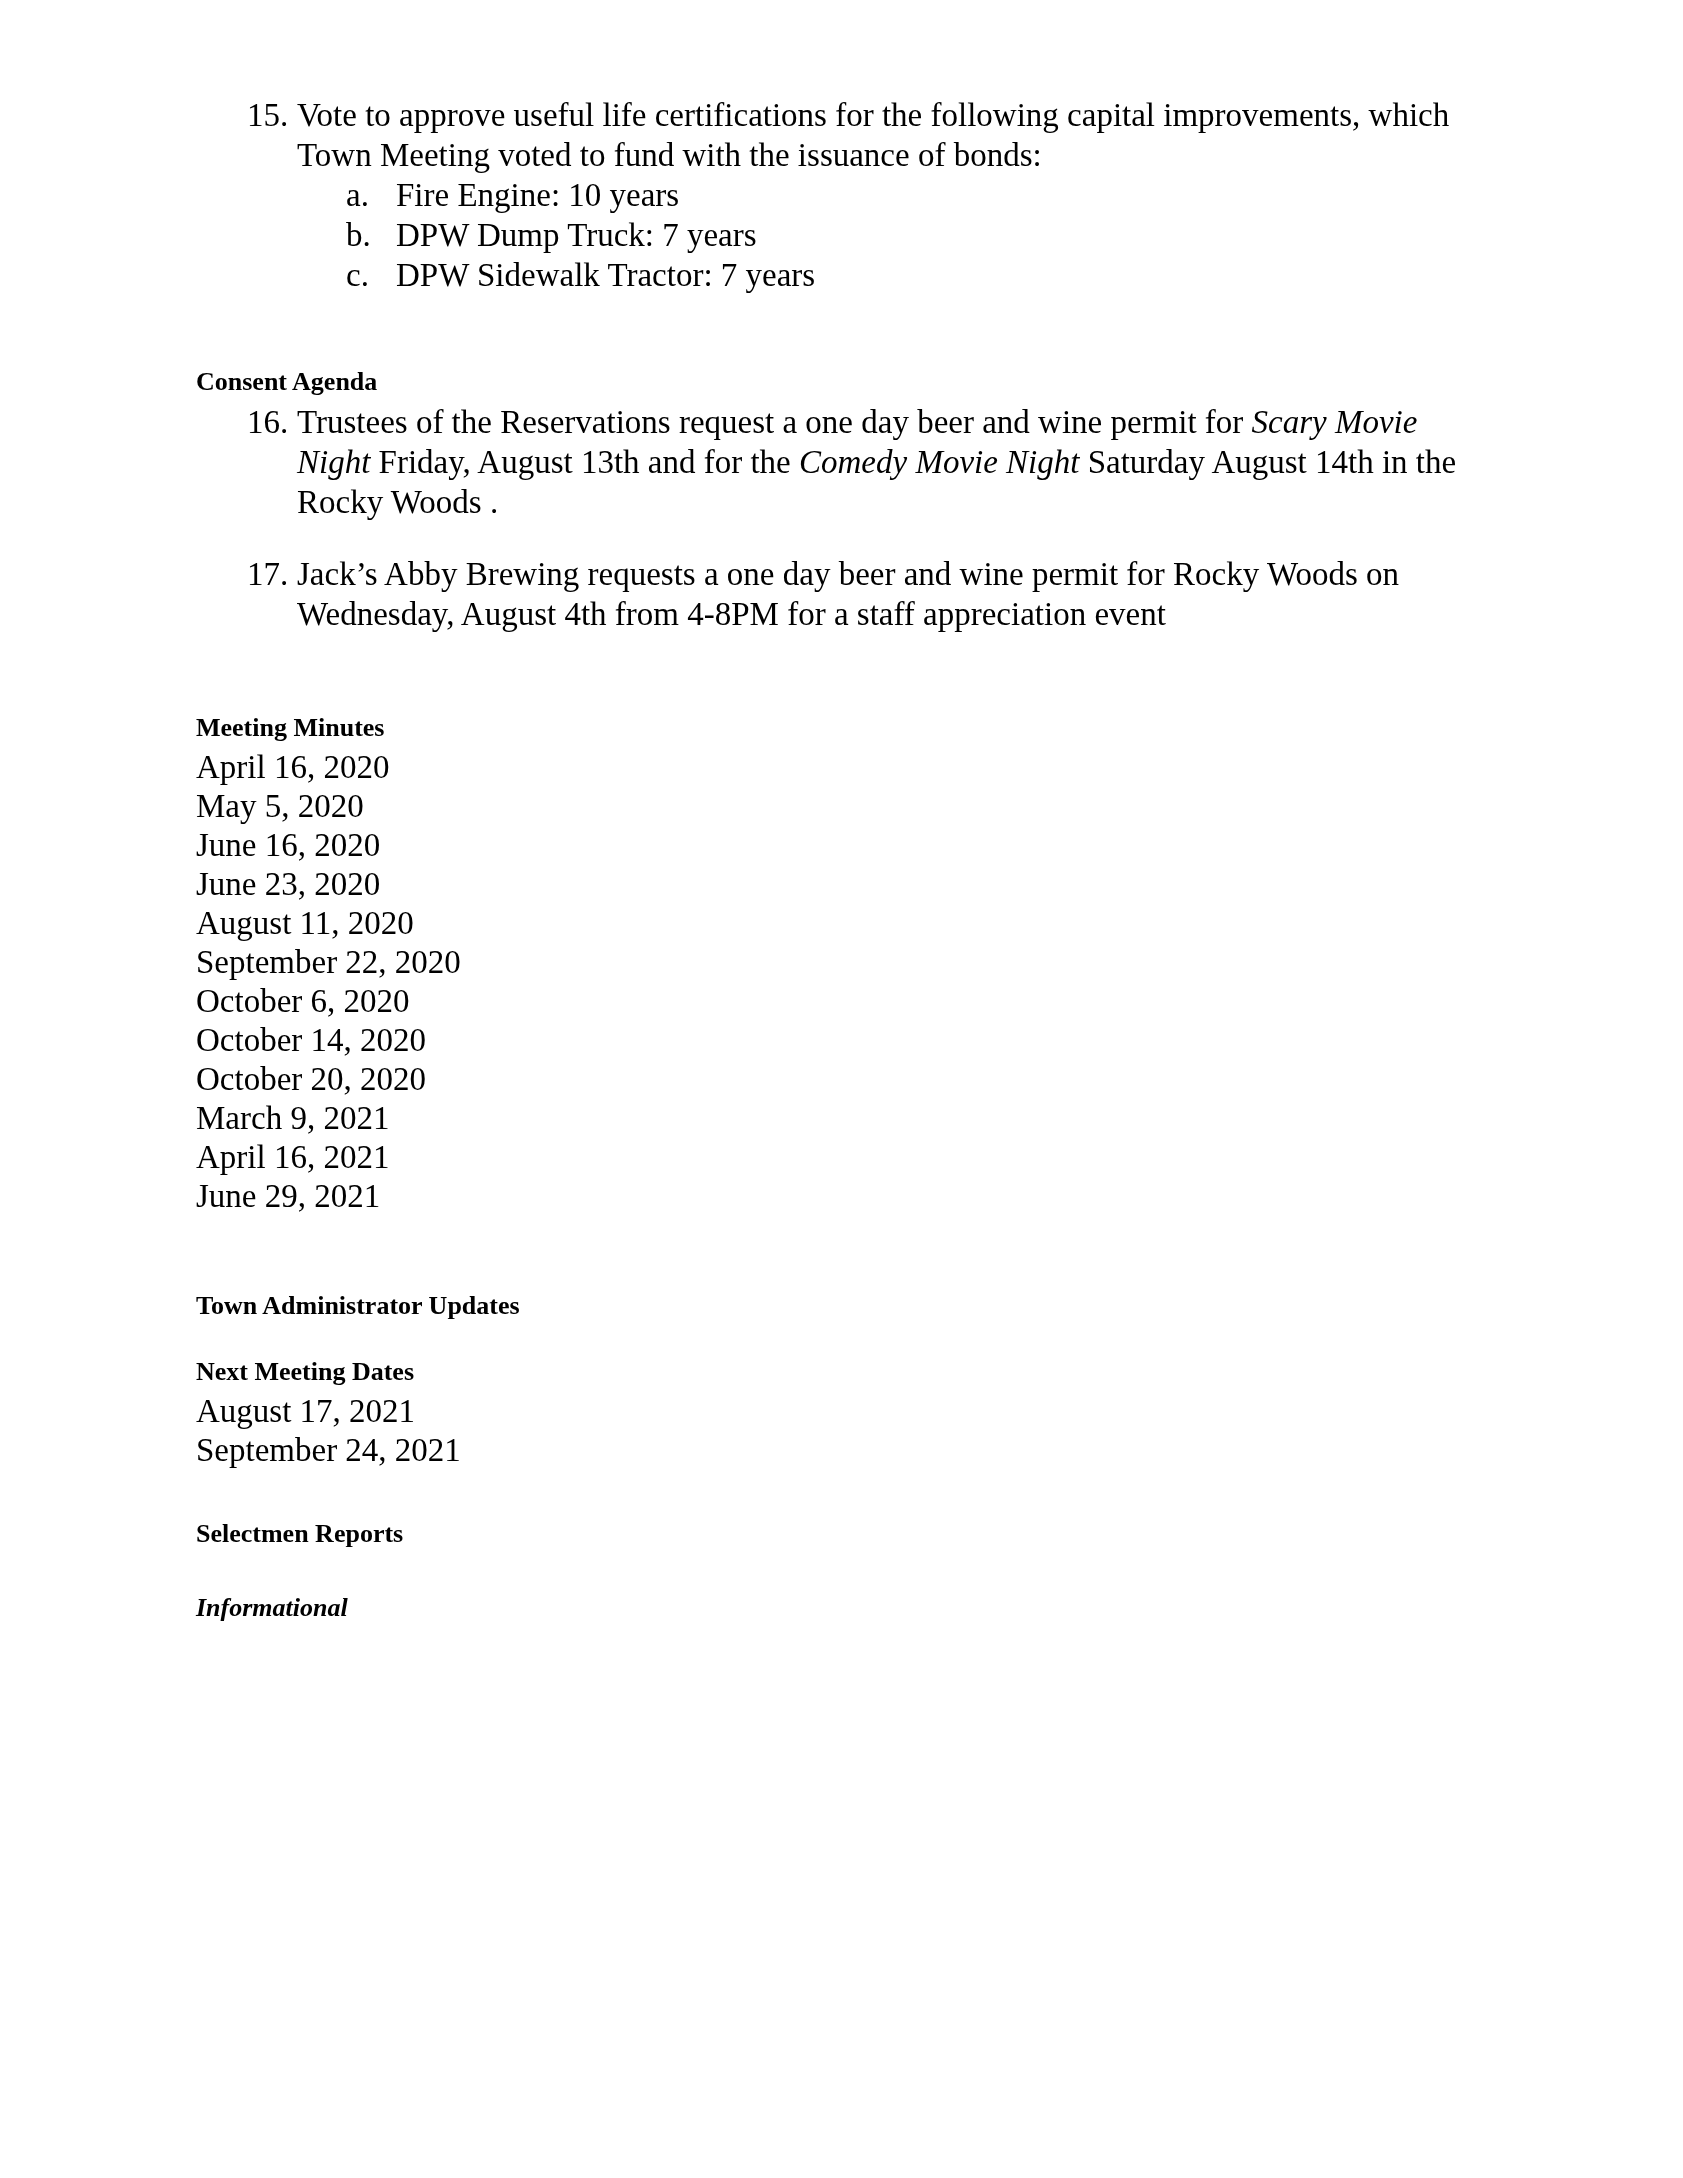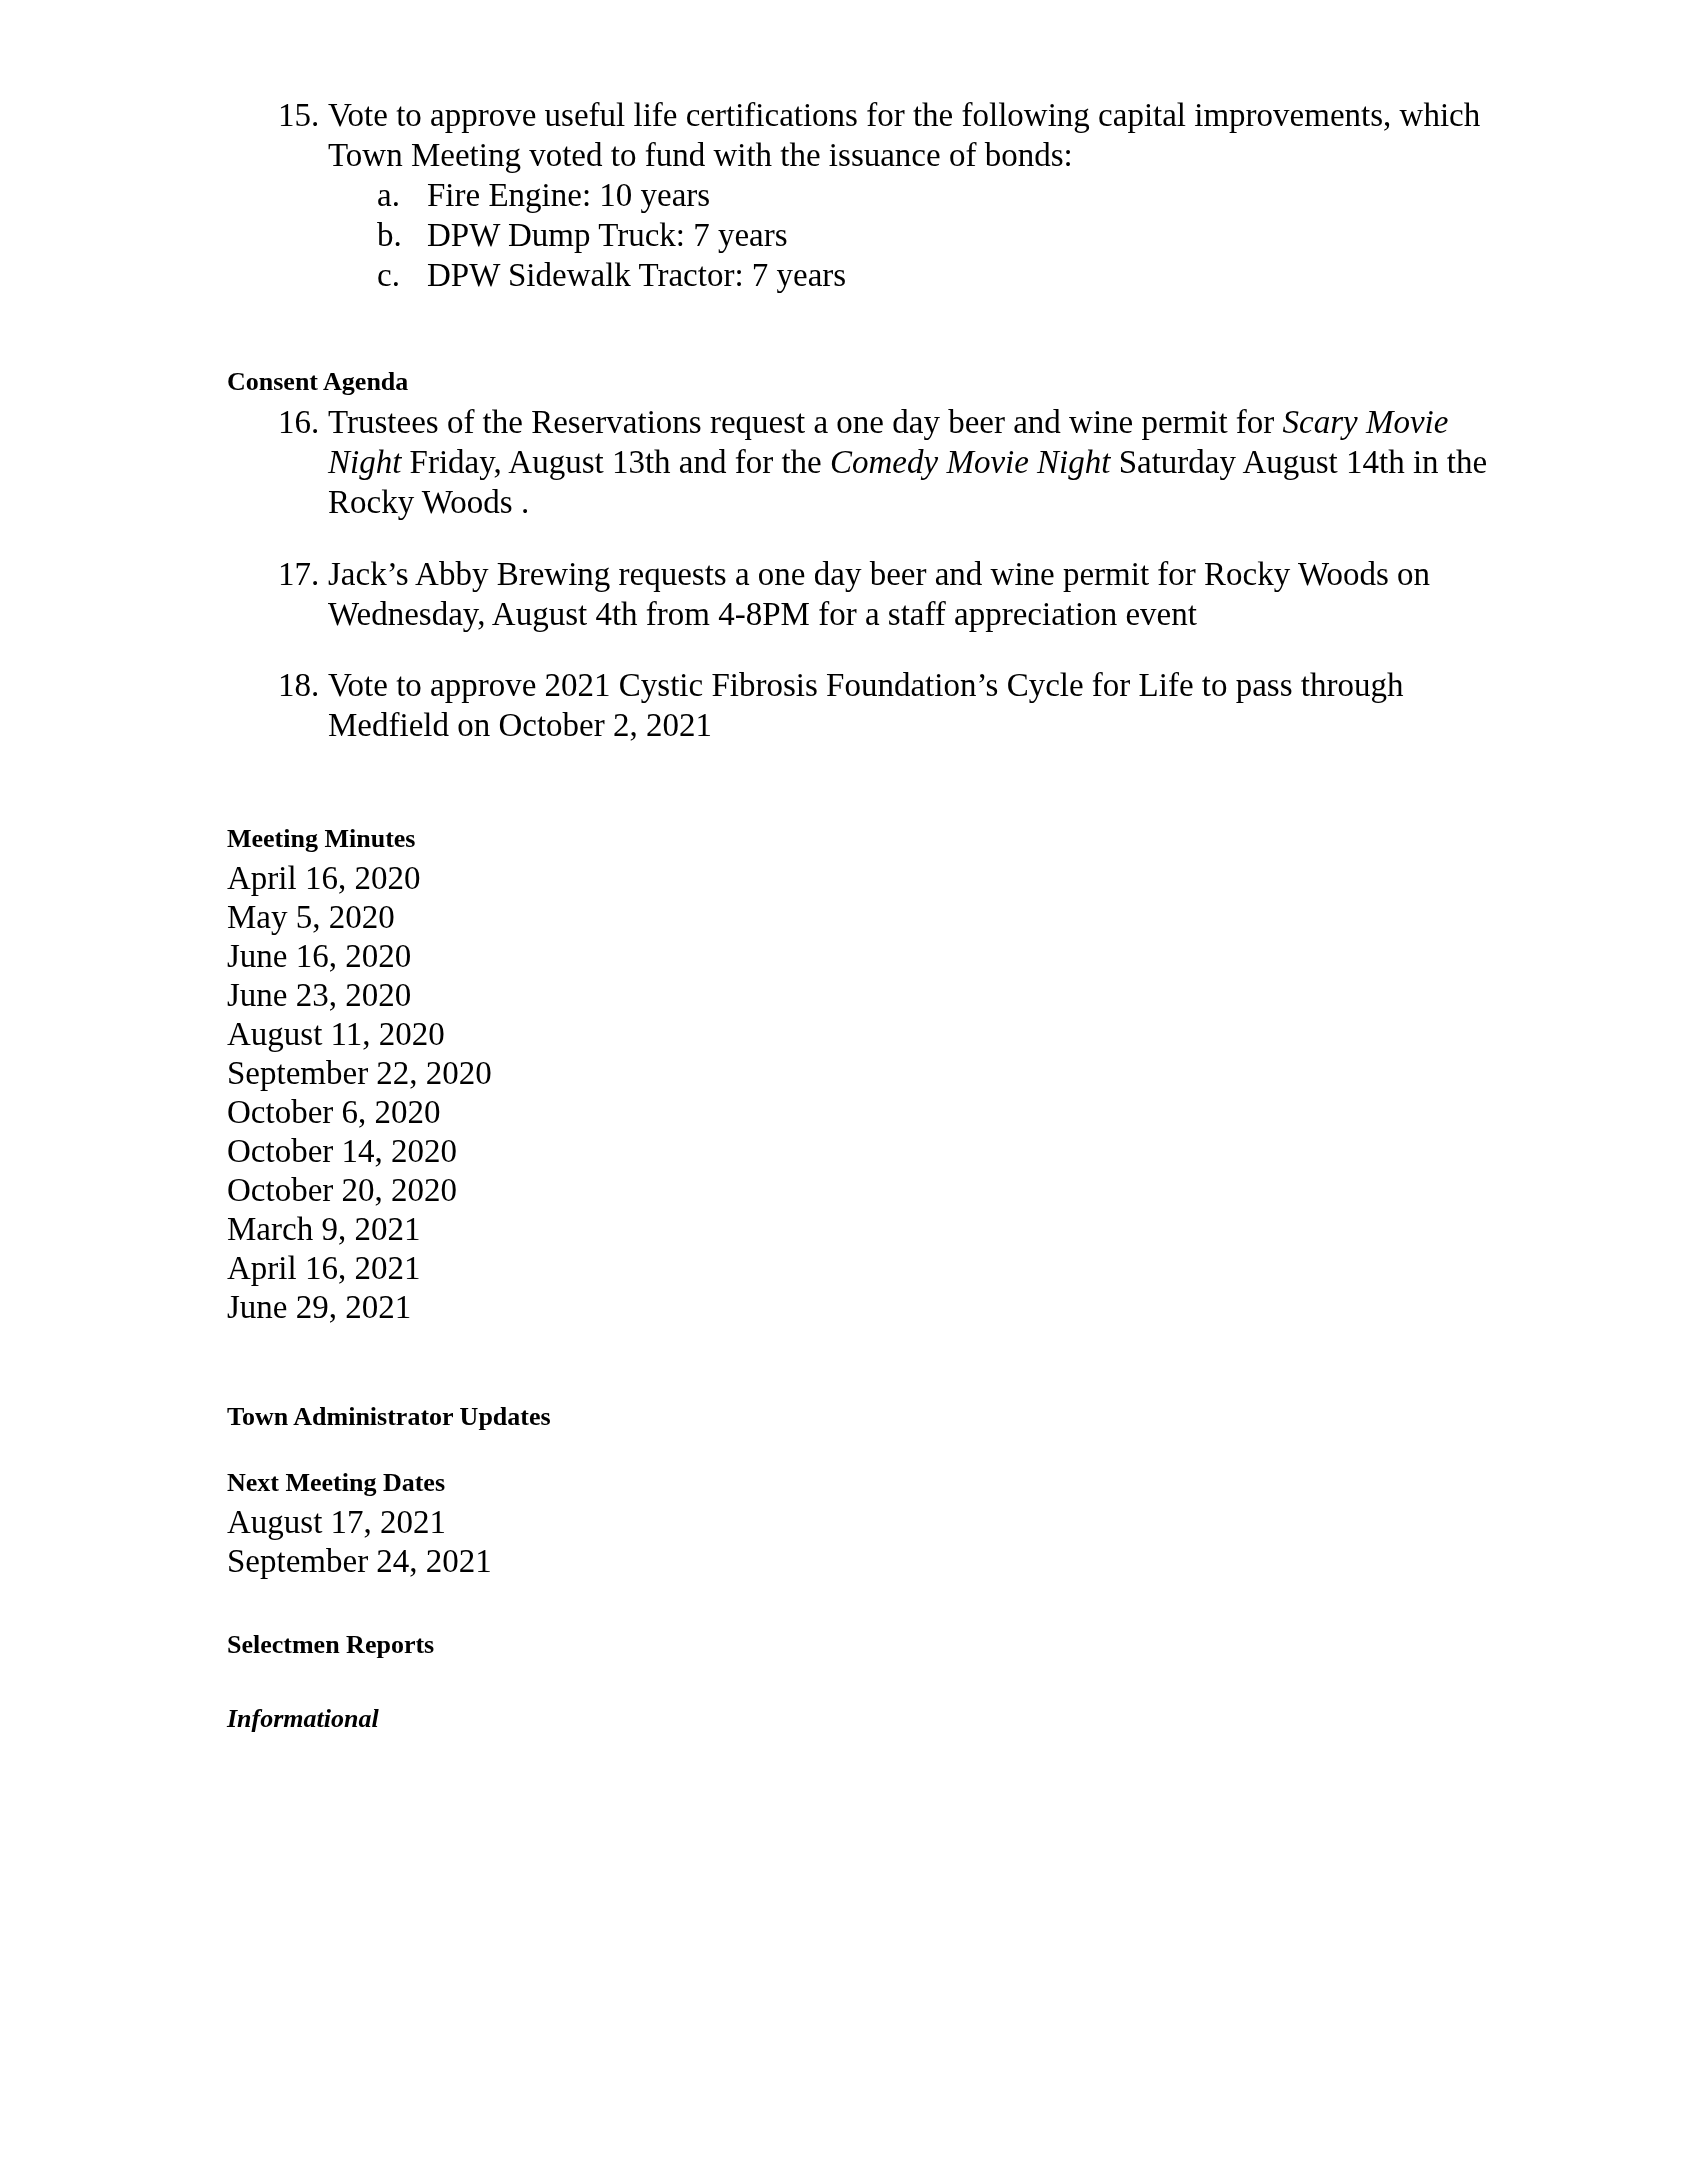--- a/index.html
+++ b/index.html
@@ -9,21 +9,20 @@
     height: 2178px;
     margin: 0 auto;
     background: #ffffff;
     color: #000000;
     font-family: "Liberation Serif", "DejaVu Serif", serif;
     font-size: 33px;
     line-height: 40px;
     box-sizing: border-box;
     padding-top: 95px;
     overflow: hidden;
-    padding-left: 31px;
   }
   .line { white-space: nowrap; }
   .it { font-style: italic; }
 
   
   .h {
     margin-left: 196px;
     font-weight: bold;
     font-size: 26px;
     white-space: nowrap;
@@ -98,25 +97,20 @@
     <div class="line"><span class="it">Night</span><span> Friday, August 13th and for the </span><span class="it">Comedy Movie Night</span><span> Saturday August 14th in the</span></div>
     <div class="line"><span>Rocky Woods .</span></div>
   </div>
 
   <div class="oli gap-item">
     <span class="num">17.</span>
     <div class="line"><span>Jack’s Abby Brewing requests a one day beer and wine permit for Rocky Woods on</span></div>
     <div class="line"><span>Wednesday, August 4th from 4-8PM for a staff appreciation event</span></div>
   </div>
 
-  <div class="oli gap-item18">
-    <span class="num">18.</span>
-    <div class="line"><span>Vote to approve 2021 Cystic Fibrosis Foundation’s Cycle for Life to pass through</span></div>
-    <div class="line"><span>Medfield on October 2, 2021</span></div>
-  </div>
 
   <div class="h gap-minutes">Meeting Minutes</div>
   <div class="datelist">
     <div class="line ml">April 16, 2020</div>
     <div class="line ml">May 5, 2020</div>
     <div class="line ml">June 16, 2020</div>
     <div class="line ml">June 23, 2020</div>
     <div class="line ml">August 11, 2020</div>
     <div class="line ml">September 22, 2020</div>
     <div class="line ml">October 6, 2020</div>

